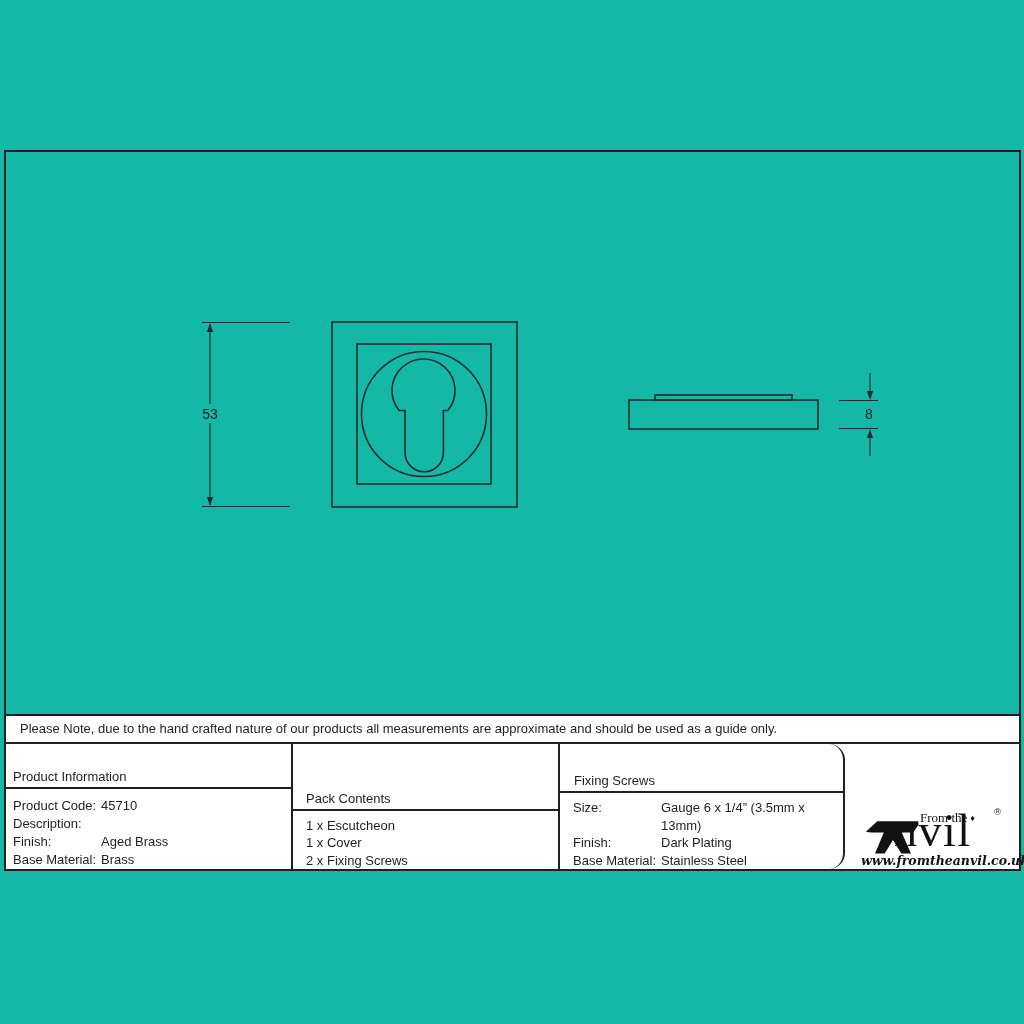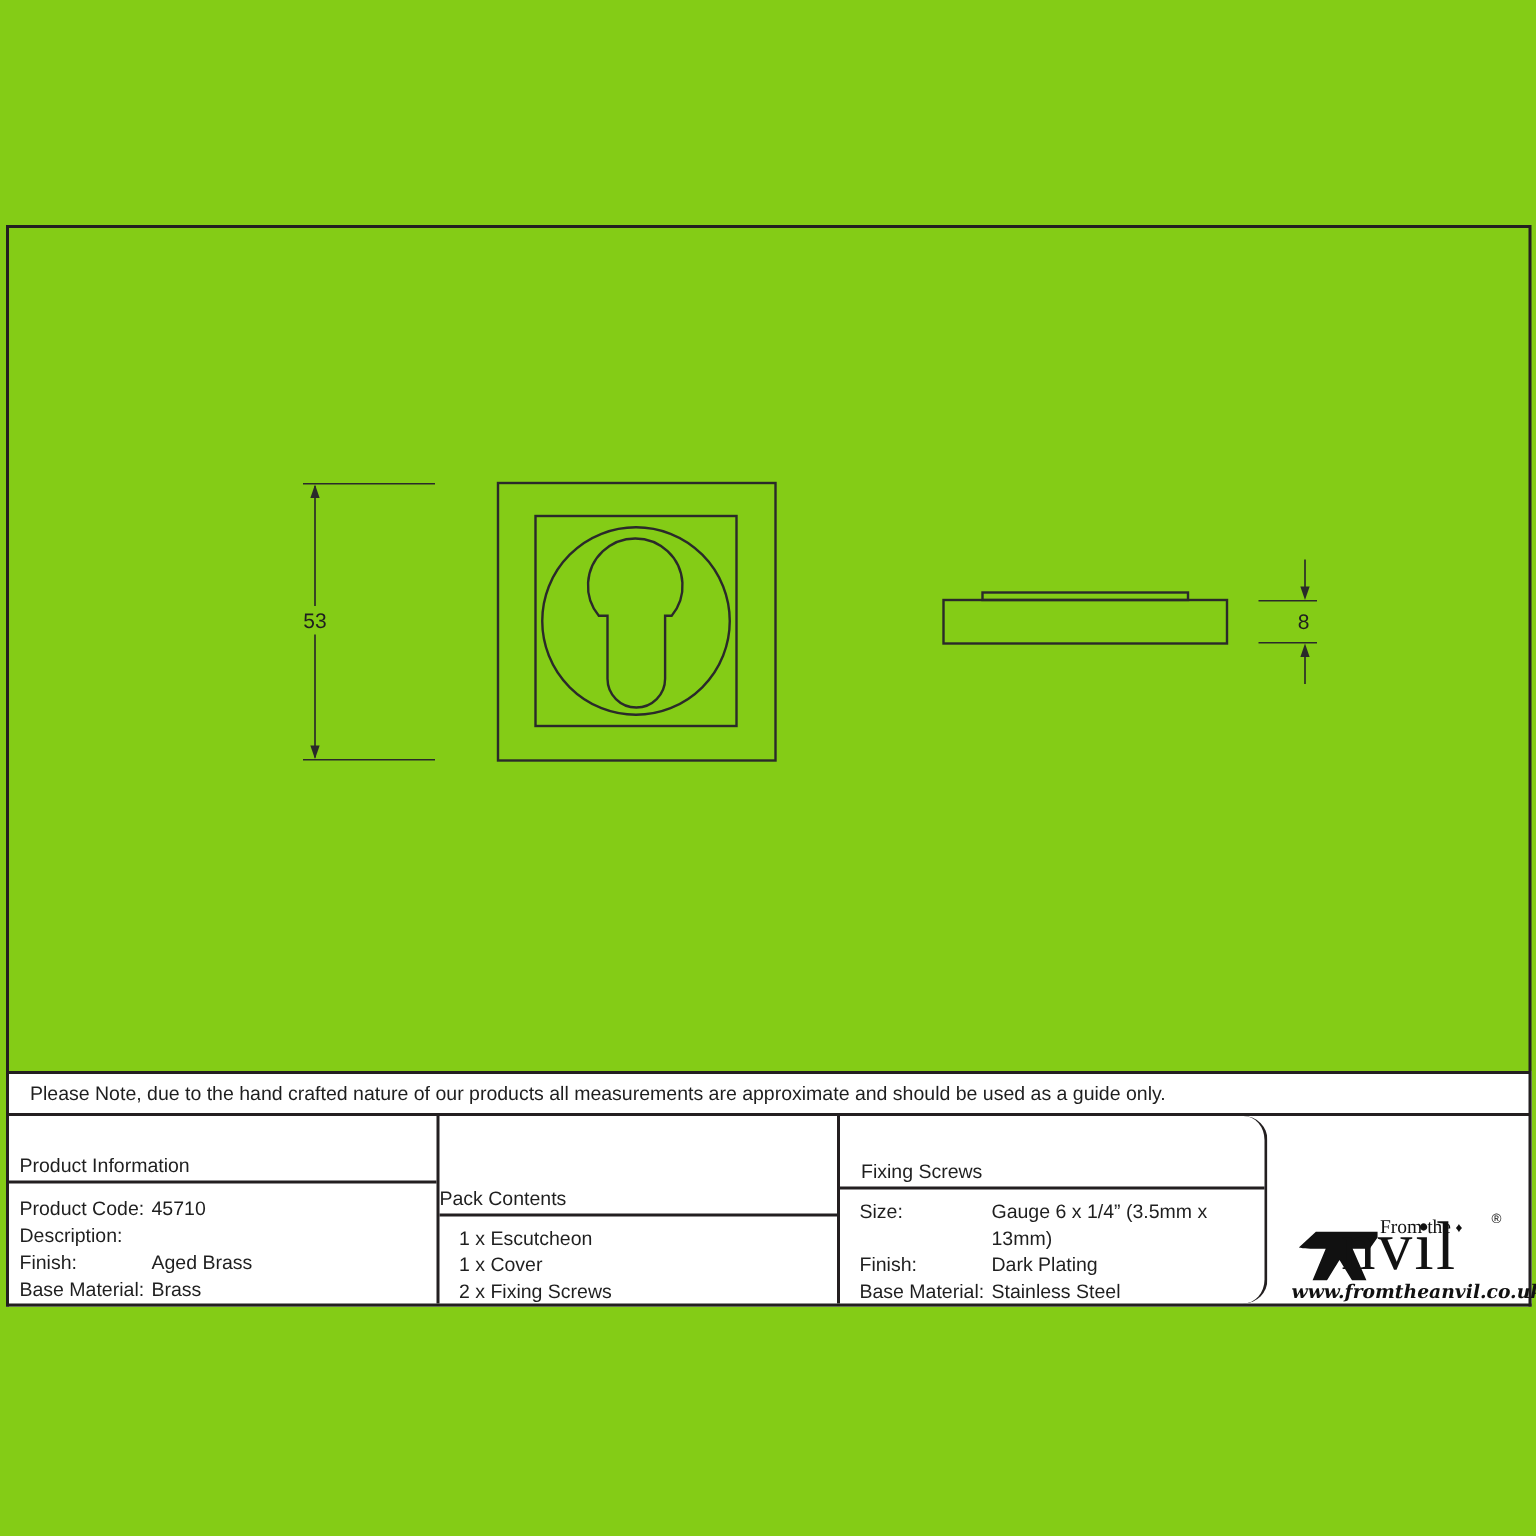--- a/index.html
+++ b/index.html
@@ -1,16 +1,16 @@
 <!DOCTYPE html>
 <html><head>
 <meta charset="utf-8">
 <style>
   html,body{margin:0;padding:0;background:#ffffff;}
-  .page{position:relative;width:1024px;height:1024px;background:#84cc16;overflow:hidden;
+  .page{position:relative;width:1024px;height:1024px;background:#14b8a6;overflow:hidden;
         font-family:"Liberation Sans",sans-serif;color:#1f1f1f;}
 
   
   .frame{position:absolute;left:4px;top:150px;width:1017px;height:721px;
          border:2.5px solid #231f20;box-sizing:border-box;background:transparent;}
 
   
   .drawing{position:absolute;left:0;top:0;width:1024px;height:1024px;}
   .obj{stroke:#2a2a2a;stroke-width:1.6;fill:none;}
   .dim{stroke:#2a2a2a;stroke-width:1.1;fill:none;}
@@ -29,21 +29,21 @@
               border-left:2.5px solid #231f20;border-right:2.5px solid #231f20;
               border-bottom:2.5px solid #231f20;background:#fff;}
   .cell{box-sizing:border-box;border-right:2px solid #231f20;display:flex;flex-direction:column;justify-content:flex-end;}
   .cell.c1{width:287px;}
   .cell.c2{width:267px;}
   .cell.c3{width:285px;border-radius:16px;}
   .cell.c4{flex:1;border-right:none;align-items:center;}
   .cell-header{height:22.5px;border-bottom:2px solid #231f20;box-sizing:border-box;
                display:flex;align-items:center;font-size:13px;}
   .c1 .cell-header{padding-left:7px;}
-  .c2 .cell-header{}
+  .c2 .cell-header{padding-left:13px;}
   .c3 .cell-header{padding-left:14px;}
   .cell-body{font-size:13px;line-height:18px;}
   .c1 .cell-body{padding:8px 0 0 7px;}
   .c2 .cell-body{padding:6px 0 0 13px;line-height:17.5px;}
   .c3 .cell-body{padding:6px 0 0 13px;line-height:17.5px;}
   .spec-row{display:grid;grid-template-columns:88px auto;}
   .c3 .spec-row{grid-template-columns:88px auto;}
 
   
   .logo{position:relative;width:134px;height:58px;margin-top:36px;}

